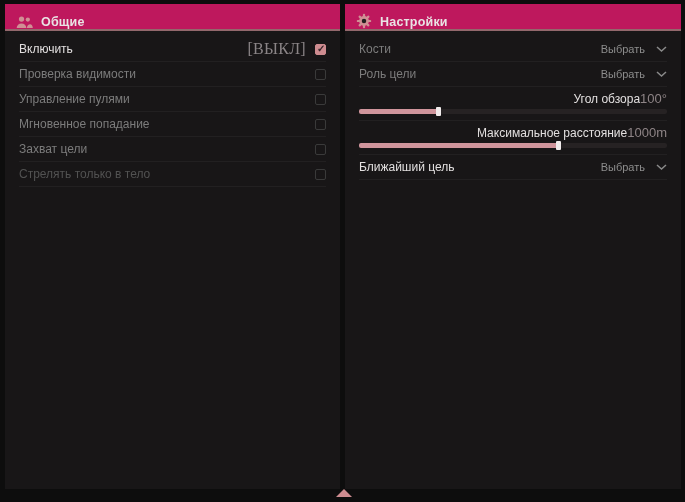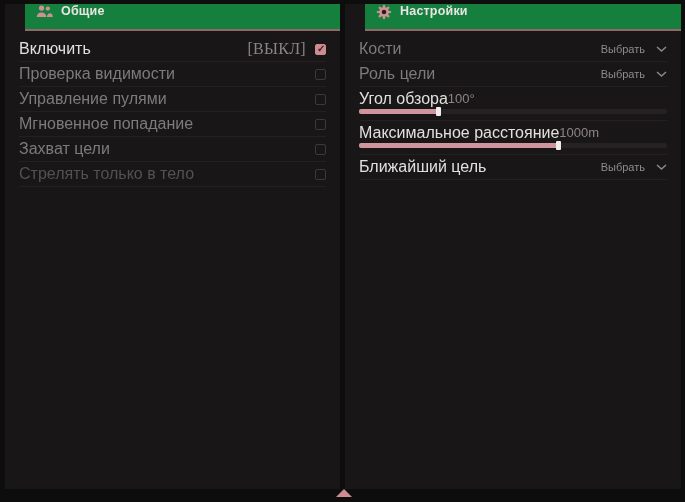--- a/index.html
+++ b/index.html
@@ -6,50 +6,50 @@
   body{
     width:685px;height:502px;position:relative;overflow:hidden;
     background:#0d0d0d;
     font-family:"Liberation Sans",sans-serif;
     -webkit-font-smoothing:antialiased;
   }
   .panel{position:absolute;top:4px;height:485px;background:#181617;}
   .panel-left{left:5px;width:335px;}
   .panel-right{left:345px;width:336px;}
   .panel-header{
-    height:25px;background:#15803d;border-bottom:2px solid #93686c;
-    display:flex;align-items:flex-start;gap:8px;padding:0 11px;margin-left:20px;
+    height:25px;background:#be185d;border-bottom:2px solid #93686c;
+    display:flex;align-items:flex-end;gap:8px;padding:0 11px;
   }
   .panel-title{color:#e9e3e4;font-size:12.5px;font-weight:bold;letter-spacing:.2px;}
   .icon svg{display:block;}
   .accent-fill{fill:#d08f94;}
   .rows{padding:6px 14px 0 14px;}
   .row{
     height:24px;display:flex;align-items:center;justify-content:space-between;
     border-bottom:1px solid #222021;
   }
-  .row-label{font-size:16px;color:#7c7c7c;}
+  .row-label{font-size:12px;color:#7c7c7c;}
   .row-label.bright{color:#e2dfdf;}
   .row-label.faint{color:#525252;}
   .right-group{display:flex;align-items:center;gap:9px;}
   .bind-tag{font-size:16px;color:#8a8486;letter-spacing:.3px;font-family:Liberation Serif, serif;}
   .checkbox{
     width:11px;height:11px;box-sizing:border-box;border:1px solid #3a3a3a;
     border-radius:2px;background:transparent;position:relative;flex:0 0 auto;
   }
   .checkbox.checked{background:#ce8c90;border-color:#ce8c90;}
   .checkbox.checked::after{
     content:"✓";position:absolute;left:1px;top:-2px;
     color:#39262a;font-size:10px;font-weight:bold;
   }
   .dropdown{display:flex;align-items:center;gap:11px;cursor:default;}
   .dropdown-value{font-size:11px;color:#8d8d8d;margin-left:24px;}
   .chevron svg{display:block;}
   .slider-row{padding:4px 0 3px 0;border-bottom:1px solid #222021;}
-  .slider-top{height:15px;display:flex;align-items:center;justify-content:flex-start;}
+  .slider-top{height:15px;display:flex;align-items:center;justify-content:flex-end;}
   .slider-value{font-size:13px;color:#8e8486;}
   .slider-track{position:relative;height:5px;background:#262223;border-radius:2px;margin:3px 0 3px 0;}
   .slider-fill{position:absolute;left:0;top:0;height:5px;background:#d0959c;border-radius:2px;}
   .slider-handle{
     position:absolute;right:-2px;top:-2px;width:5px;height:9px;
     background:#f1ecec;border-radius:1px;
   }
   .up-arrow{
     position:absolute;left:336px;bottom:5px;width:0;height:0;
     border-left:8px solid transparent;border-right:8px solid transparent;

